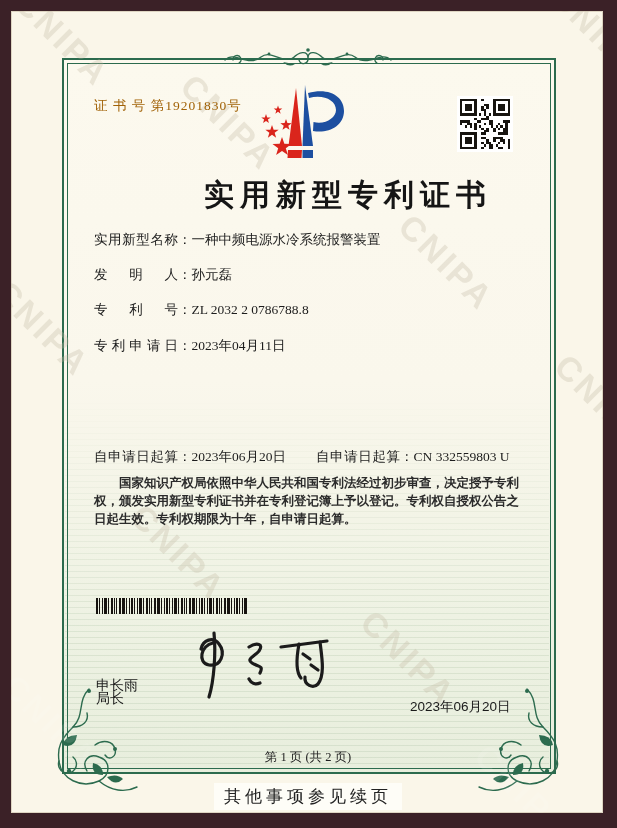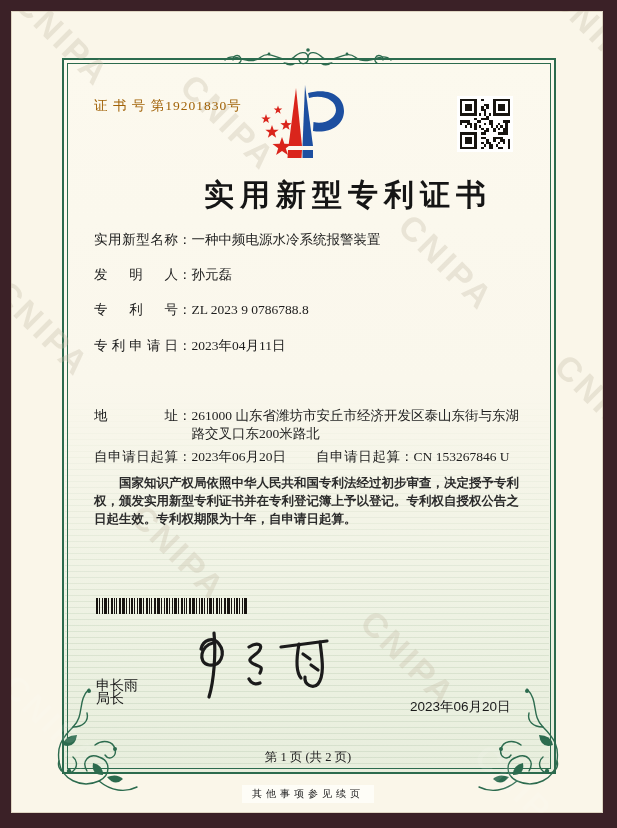--- a/index.html
+++ b/index.html
@@ -44,21 +44,21 @@
   .barcode i{display:inline-block;height:100%;background:#16130f;}
   .signer{position:absolute;left:85px;font-family:"Liberation Sans","DejaVu Sans",sans-serif;
           font-size:14px;color:#1a1a1a;}
   .signature{position:absolute;left:172px;top:612px;}
   .issue-date{position:absolute;left:399px;top:687px;font-size:13.5px;color:#1a1a1a;
           font-family:"Liberation Sans","DejaVu Sans",sans-serif;}
   .page-indicator{position:absolute;left:0;top:738px;width:594px;text-align:center;
           font-size:12.5px;color:#222;}
   .continuation{position:absolute;left:0;top:772px;width:594px;text-align:center;}
   .continuation span{display:inline-block;background:#fefdf7;padding:2px 10px;
-          font-size:10px;letter-spacing:4px;color:#222;}
+          font-size:17px;letter-spacing:4px;color:#222;}
   .ornament-top{position:absolute;left:212px;top:33px;z-index:3;}
   .flourish{position:absolute;z-index:3;}
   .flourish.br{transform:scaleX(-1);}
 </style>
 </head>
 <body>
 
 <div id="page">
   <div id="frame-hl"></div>
 
@@ -352,31 +352,28 @@
 
     <div class="title">实用新型专利证书</div>
 
     <div class="row" style="top:220px">
       <span class="flabel">实用新型名称</span><span class="colon">：</span><span class="fvalue">一种中频电源水冷系统报警装置</span>
     </div>
     <div class="row" style="top:255px">
       <span class="flabel">发明人</span><span class="colon">：</span><span class="fvalue">孙元磊</span>
     </div>
     <div class="row" style="top:290px">
-      <span class="flabel">专利号</span><span class="colon">：</span><span class="fvalue">ZL 2023 9 0786788.8</span>
+      <span class="flabel">专利号</span><span class="colon">：</span><span class="fvalue">ZL 2032 2 0786788.8</span>
     </div>
     <div class="row" style="top:326px">
       <span class="flabel">专利申请日</span><span class="colon">：</span><span class="fvalue">2023年04月11日</span>
     </div>
-    <div class="row" style="top:396px">
-      <span class="flabel">地址</span><span class="colon">：</span><span class="fvalue addr">261000 山东省潍坊市安丘市经济开发区泰山东街与东湖路交叉口东200米路北</span>
-    </div>
     <div class="row" style="top:437px">
       <span class="flabel">自申请日起算</span><span class="colon">：</span><span class="fvalue">2023年06月20日</span>
-      <span class="pair2"><span class="flabel">自申请日起算</span><span class="colon">：</span><span class="fvalue">CN 153267846 U</span></span>
+      <span class="pair2"><span class="flabel">自申请日起算</span><span class="colon">：</span><span class="fvalue">CN 332559803 U</span></span>
     </div>
 
     <div class="paras">
       <p>国家知识产权局依照中华人民共和国专利法经过初步审查，决定授予专利权，颁发实用新型专利证书并在专利登记簿上予以登记。专利权自授权公告之日起生效。专利权期限为十年，自申请日起算。</p>
     </div>
 
     <div class="barcode"><i style="width:2px;margin-right:1px"></i><i style="width:1px;margin-right:2px"></i><i style="width:1px;margin-right:1px"></i><i style="width:3px;margin-right:1px"></i><i style="width:1px;margin-right:2px"></i><i style="width:2px;margin-right:1px"></i><i style="width:1px;margin-right:1px"></i><i style="width:1px;margin-right:2px"></i><i style="width:2px;margin-right:1px"></i><i style="width:3px;margin-right:1px"></i><i style="width:1px;margin-right:2px"></i><i style="width:1px;margin-right:1px"></i><i style="width:2px;margin-right:1px"></i><i style="width:1px;margin-right:2px"></i><i style="width:1px;margin-right:1px"></i><i style="width:3px;margin-right:1px"></i><i style="width:1px;margin-right:2px"></i><i style="width:2px;margin-right:1px"></i><i style="width:1px;margin-right:1px"></i><i style="width:1px;margin-right:2px"></i><i style="width:2px;margin-right:1px"></i><i style="width:3px;margin-right:1px"></i><i style="width:1px;margin-right:2px"></i><i style="width:1px;margin-right:1px"></i><i style="width:2px;margin-right:1px"></i><i style="width:1px;margin-right:2px"></i><i style="width:1px;margin-right:1px"></i><i style="width:3px;margin-right:1px"></i><i style="width:1px;margin-right:2px"></i><i style="width:2px;margin-right:1px"></i><i style="width:1px;margin-right:1px"></i><i style="width:1px;margin-right:2px"></i><i style="width:2px;margin-right:1px"></i><i style="width:3px;margin-right:1px"></i><i style="width:1px;margin-right:2px"></i><i style="width:1px;margin-right:1px"></i><i style="width:2px;margin-right:1px"></i><i style="width:1px;margin-right:2px"></i><i style="width:1px;margin-right:1px"></i><i style="width:3px;margin-right:1px"></i><i style="width:1px;margin-right:2px"></i><i style="width:2px;margin-right:1px"></i><i style="width:1px;margin-right:1px"></i><i style="width:1px;margin-right:2px"></i><i style="width:2px;margin-right:1px"></i><i style="width:3px;margin-right:1px"></i><i style="width:1px;margin-right:2px"></i><i style="width:1px;margin-right:1px"></i><i style="width:2px;margin-right:1px"></i><i style="width:1px;margin-right:2px"></i><i style="width:1px;margin-right:1px"></i><i style="width:3px;margin-right:1px"></i></div>
 
     <div class="signer" style="top:679px">局长</div>
     <div class="signer" style="top:666px">申长雨</div>

